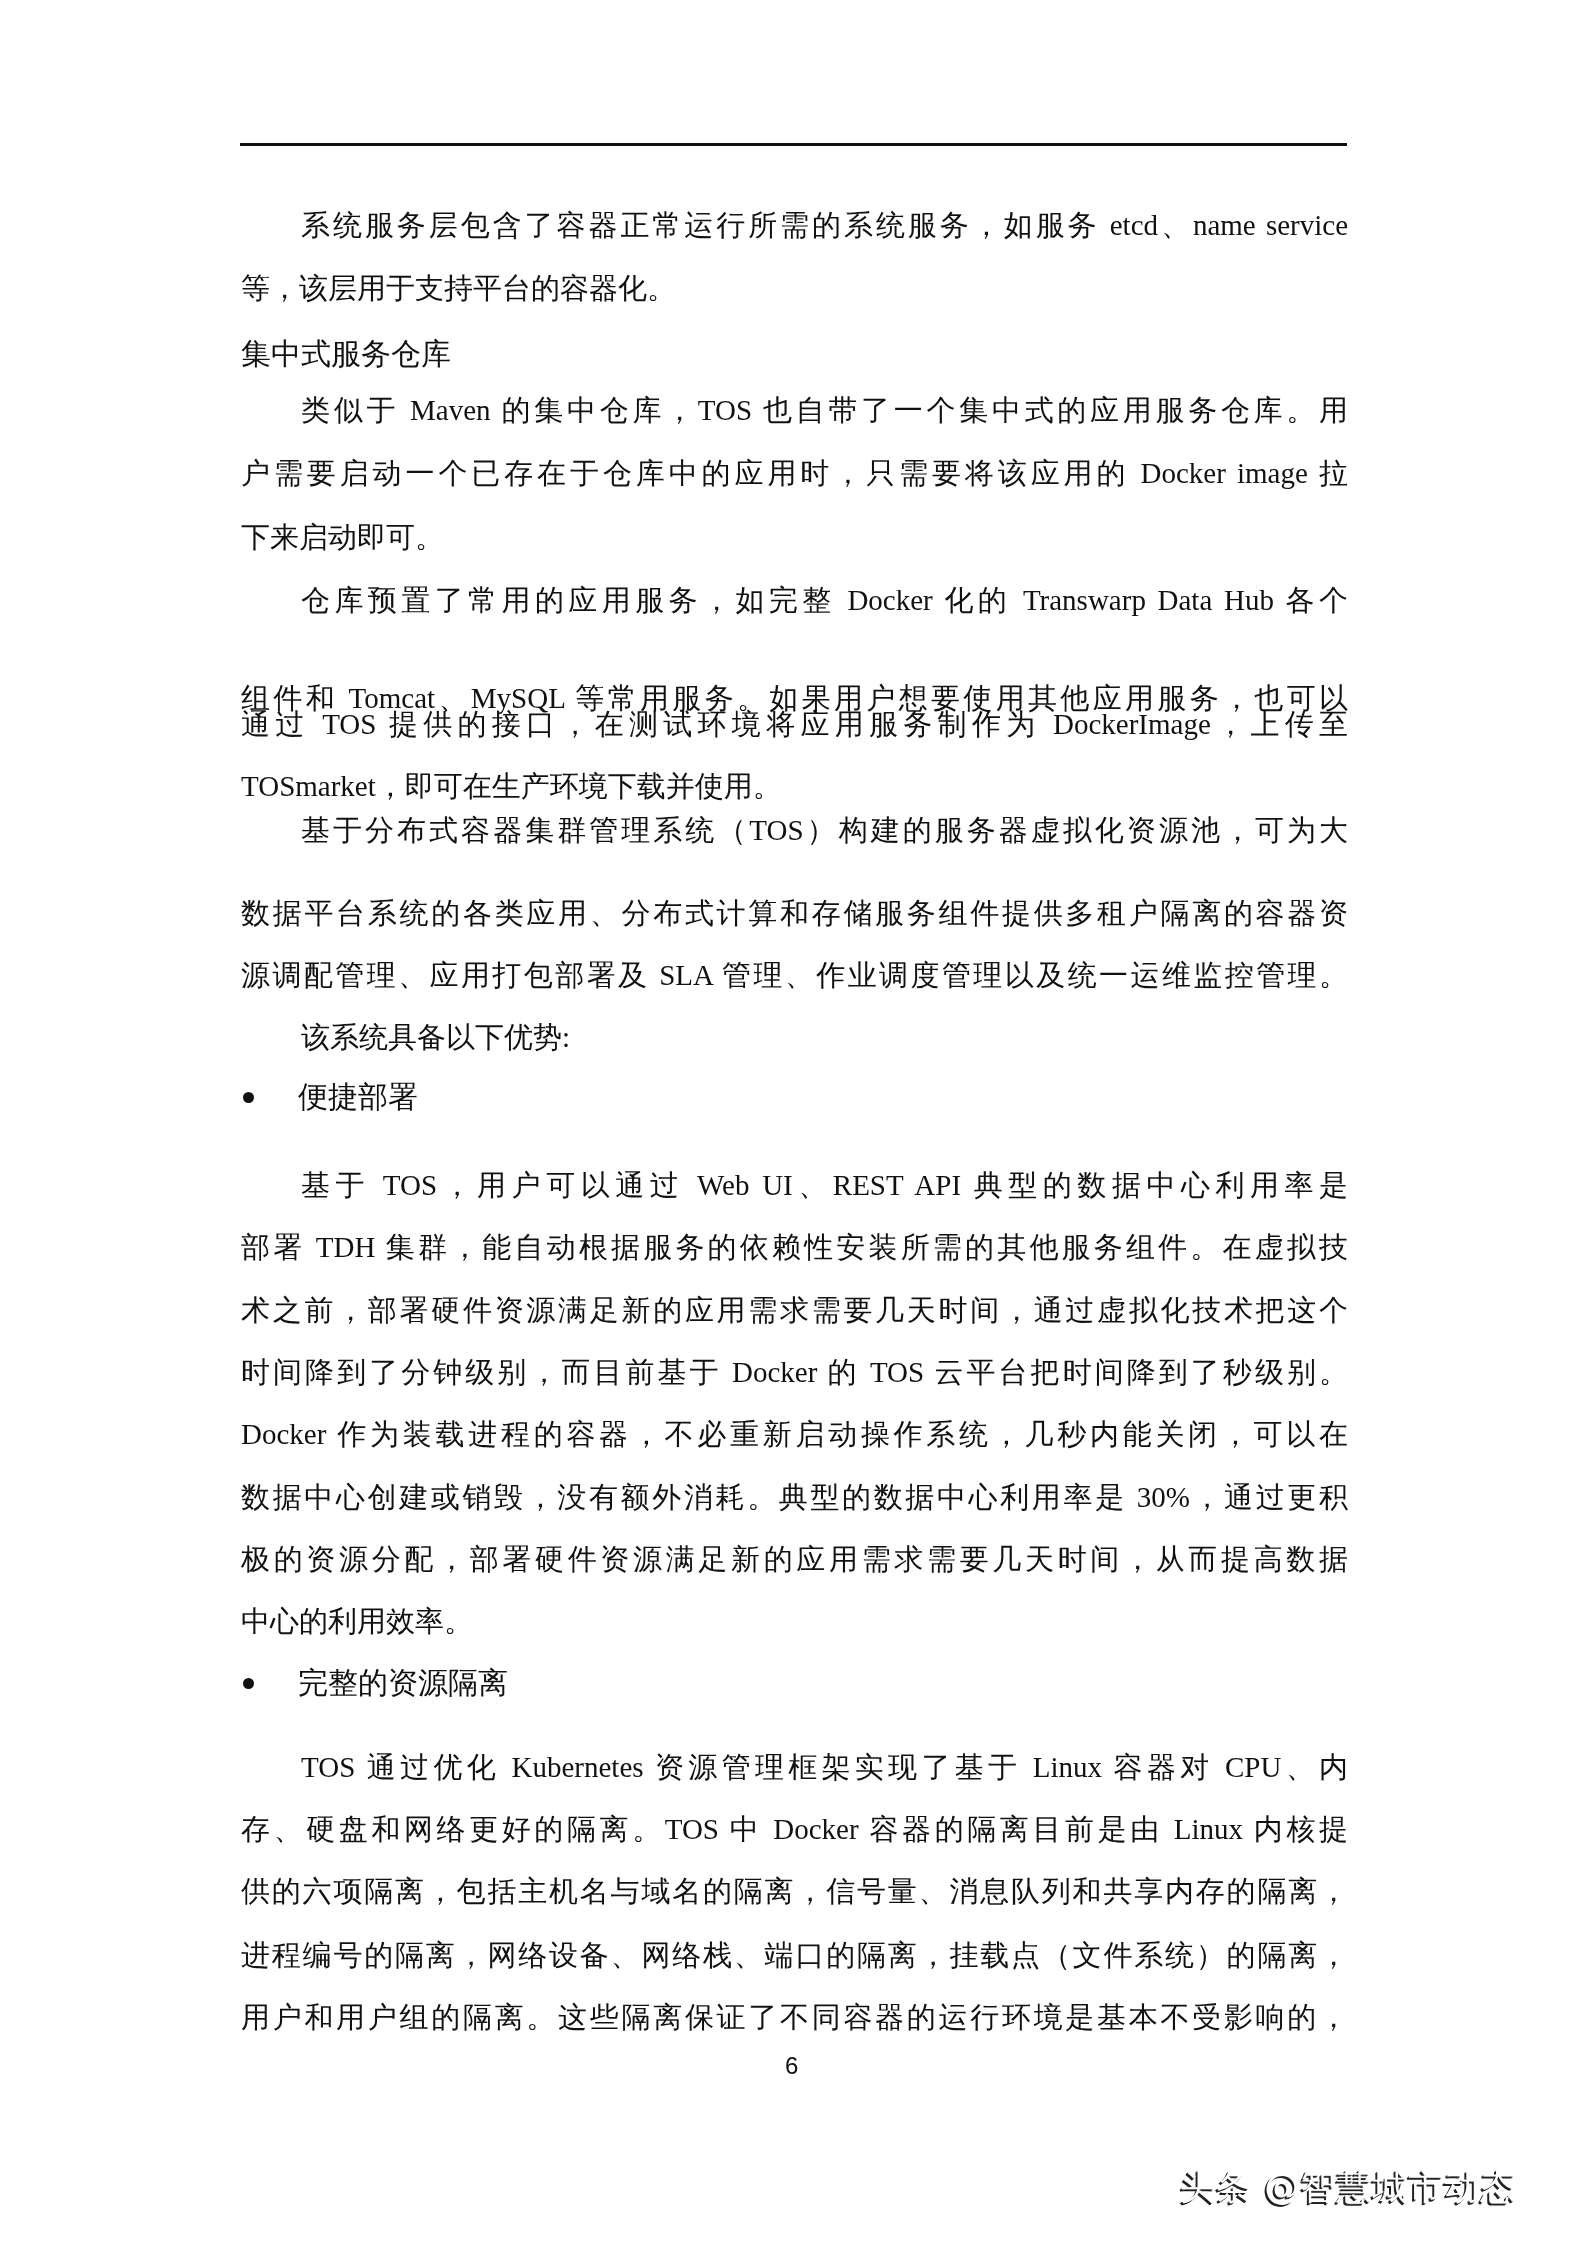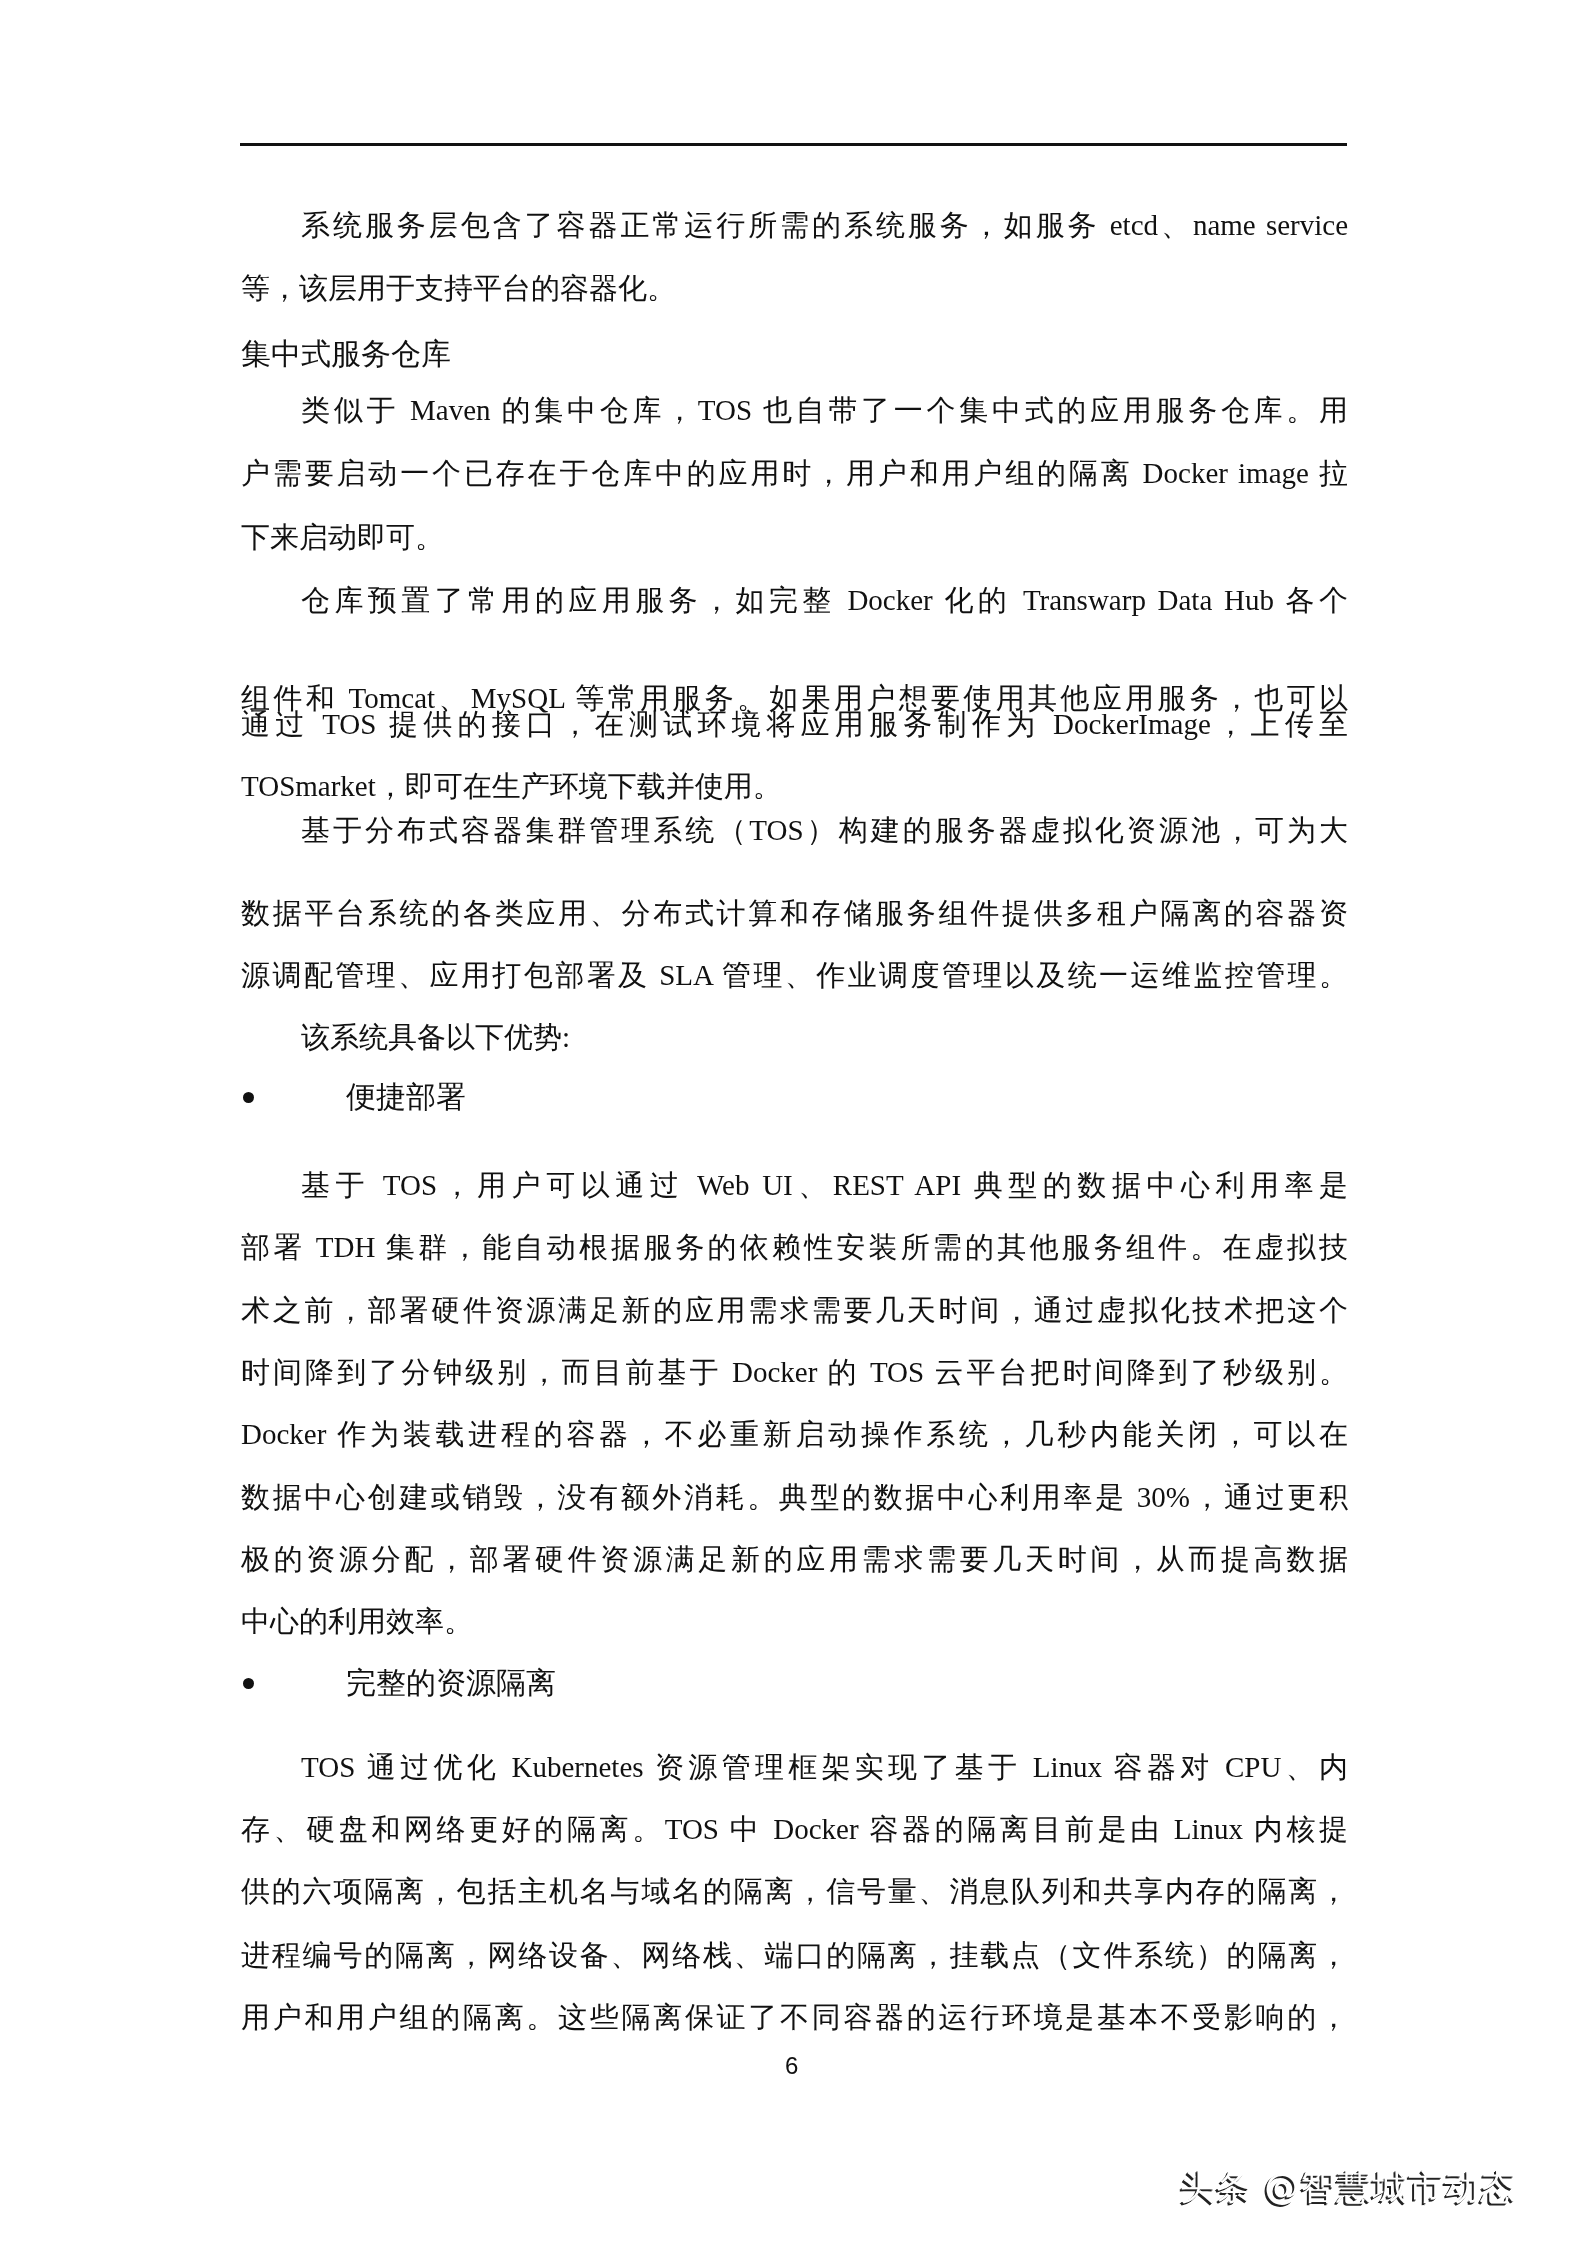--- a/index.html
+++ b/index.html
@@ -4,39 +4,39 @@
 <style>
   html, body { margin: 0; padding: 0; background: #ffffff; }
   body { width: 1586px; height: 2244px; position: relative; overflow: hidden;
          font-family: "Liberation Serif", "DejaVu Serif", serif; color: #111111; }
   .rule { position: absolute; left: 240px; top: 143px; width: 1107px; height: 3px; background: #111; }
   .line { position: absolute; left: 241px; width: 1107px; height: 40px; line-height: 40px;
           font-size: 29px; white-space: nowrap; overflow: visible; }
   .line.justify { text-align: justify; text-align-last: justify; }
   .line.indent { left: 301px; width: 1047px; }
   .heading { font-size: 30px; font-weight: normal; margin-top: 9px; }
-  .bullet-row { position: absolute; left: 241px; height: 40px; line-height: 40px; font-size: 30px; display: flex; align-items: center; gap: 48px; }
+  .bullet-row { position: absolute; left: 241px; height: 40px; line-height: 40px; font-size: 30px; display: flex; align-items: center; }
   .bullet-dot { width: 11px; height: 11px; border-radius: 50%; background: #111; margin-left: 2px; margin-right: 44px; }
   .page-num { position: absolute; left: 785px; top: 2052px; font-family: "Liberation Sans", "DejaVu Sans", sans-serif; font-size: 24px; }
   .watermark { position: absolute; left: 1180px; top: 2164px; font-family: "DejaVu Sans", sans-serif;
                font-size: 35px; color: #ffffff; letter-spacing: 1px;
                text-shadow: -2px 2px 0 #222, -1px 1px 0 #444; }
 </style>
 </head>
 <body>
 
 <div class="rule"></div>
 
 <div class="line indent justify" style="top:205px">系统服务层包含了容器正常运行所需的系统服务，如服务 etcd、name service</div>
 <div class="line" style="top:268px">等，该层用于支持平台的容器化。</div>
 
 <div class="line heading" style="top:325px">集中式服务仓库</div>
 
 <div class="line indent justify" style="top:390px">类似于 Maven 的集中仓库，TOS 也自带了一个集中式的应用服务仓库。用</div>
-<div class="line justify" style="top:453px">户需要启动一个已存在于仓库中的应用时，用户和用户组的隔离 Docker image 拉</div>
+<div class="line justify" style="top:453px">户需要启动一个已存在于仓库中的应用时，只需要将该应用的 Docker image 拉</div>
 <div class="line" style="top:517px">下来启动即可。</div>
 
 <div class="line indent justify" style="top:580px">仓库预置了常用的应用服务，如完整 Docker 化的 Transwarp Data Hub 各个</div>
 <div class="line justify" style="top:678px">组件和 Tomcat、MySQL 等常用服务。如果用户想要使用其他应用服务，也可以</div>
 <div class="line justify" style="top:704px">通过 TOS 提供的接口，在测试环境将应用服务制作为 DockerImage，上传至</div>
 <div class="line" style="top:766px">TOSmarket，即可在生产环境下载并使用。</div>
 
 <div class="line indent justify" style="top:810px">基于分布式容器集群管理系统（TOS）构建的服务器虚拟化资源池，可为大</div>
 <div class="line justify" style="top:893px">数据平台系统的各类应用、分布式计算和存储服务组件提供多租户隔离的容器资</div>
 <div class="line justify" style="top:955px">源调配管理、应用打包部署及 SLA 管理、作业调度管理以及统一运维监控管理。</div>

